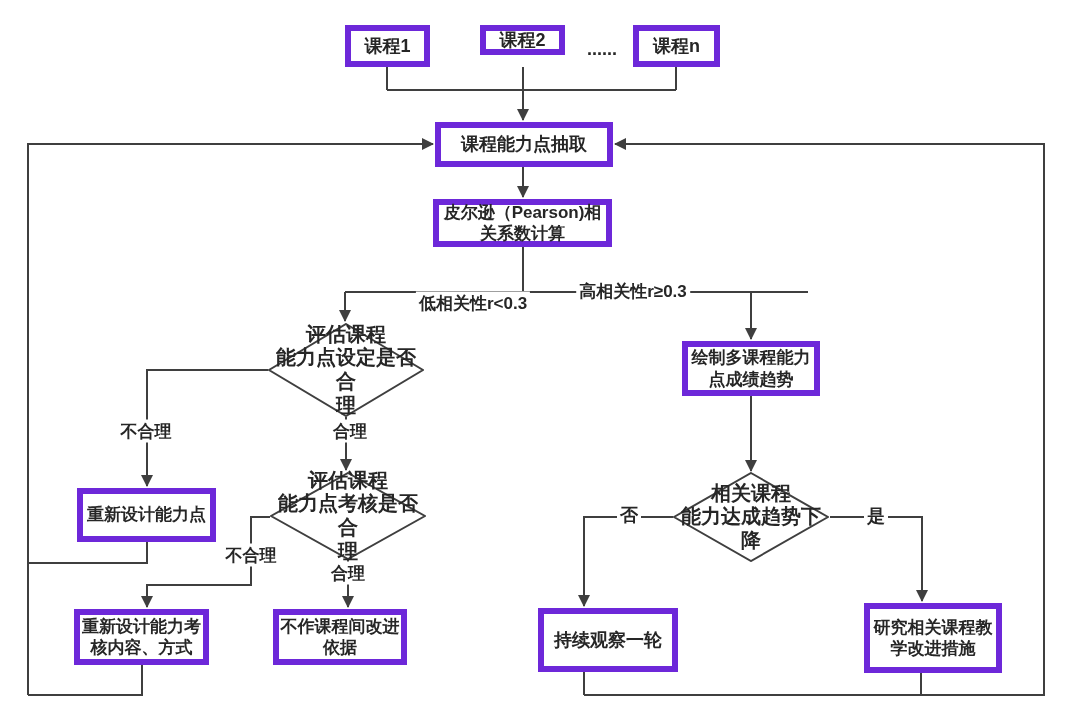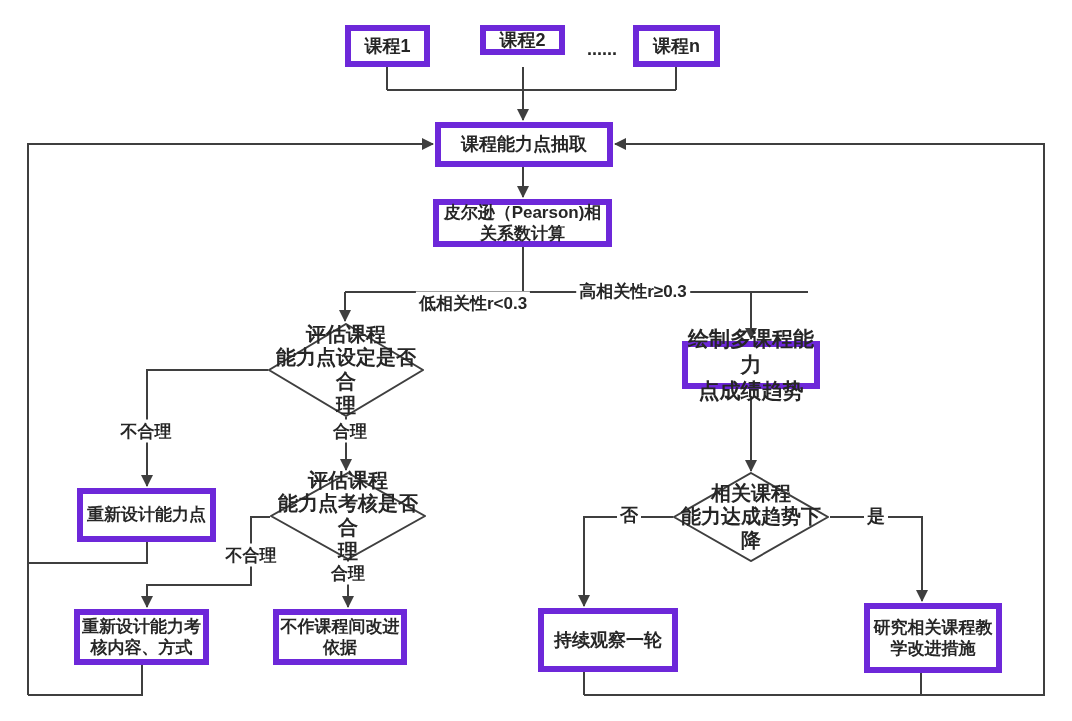--- a/index.html
+++ b/index.html
@@ -88,21 +88,21 @@
   <div class="box" style="left:345px;top:25px;width:85px;height:42px;">课程1</div>
   <div class="box" style="left:480px;top:25px;width:85px;height:30px;">课程2</div>
   <div class="elabel" style="left:602px;top:49px;font-size:18px;">......</div>
   <div class="box" style="left:435px;top:122px;width:178px;height:45px;">课程能力点抽取</div>
 
   <div class="box" style="left:633px;top:25px;width:87px;height:42px;">课程n</div>
 
   <div class="box" style="left:433px;top:199px;width:179px;height:48px;font-size:17px;">皮尔逊（Pearson)相
 关系数计算</div>
 
-  <div class="box" style="left:682px;top:341px;width:138px;height:48px;font-size:21px;">绘制多课程能力
+  <div class="box" style="left:682px;top:341px;width:138px;height:55px;font-size:17px;">绘制多课程能力
 点成绩趋势</div>
 
   <div class="box" style="left:77px;top:488px;width:139px;height:54px;font-size:17px;">重新设计能力点</div>
 
   <div class="box" style="left:74px;top:609px;width:135px;height:56px;font-size:17px;">重新设计能力考
 核内容、方式</div>
 
   <div class="box" style="left:273px;top:609px;width:134px;height:56px;font-size:17px;">不作课程间改进
 依据</div>
 

